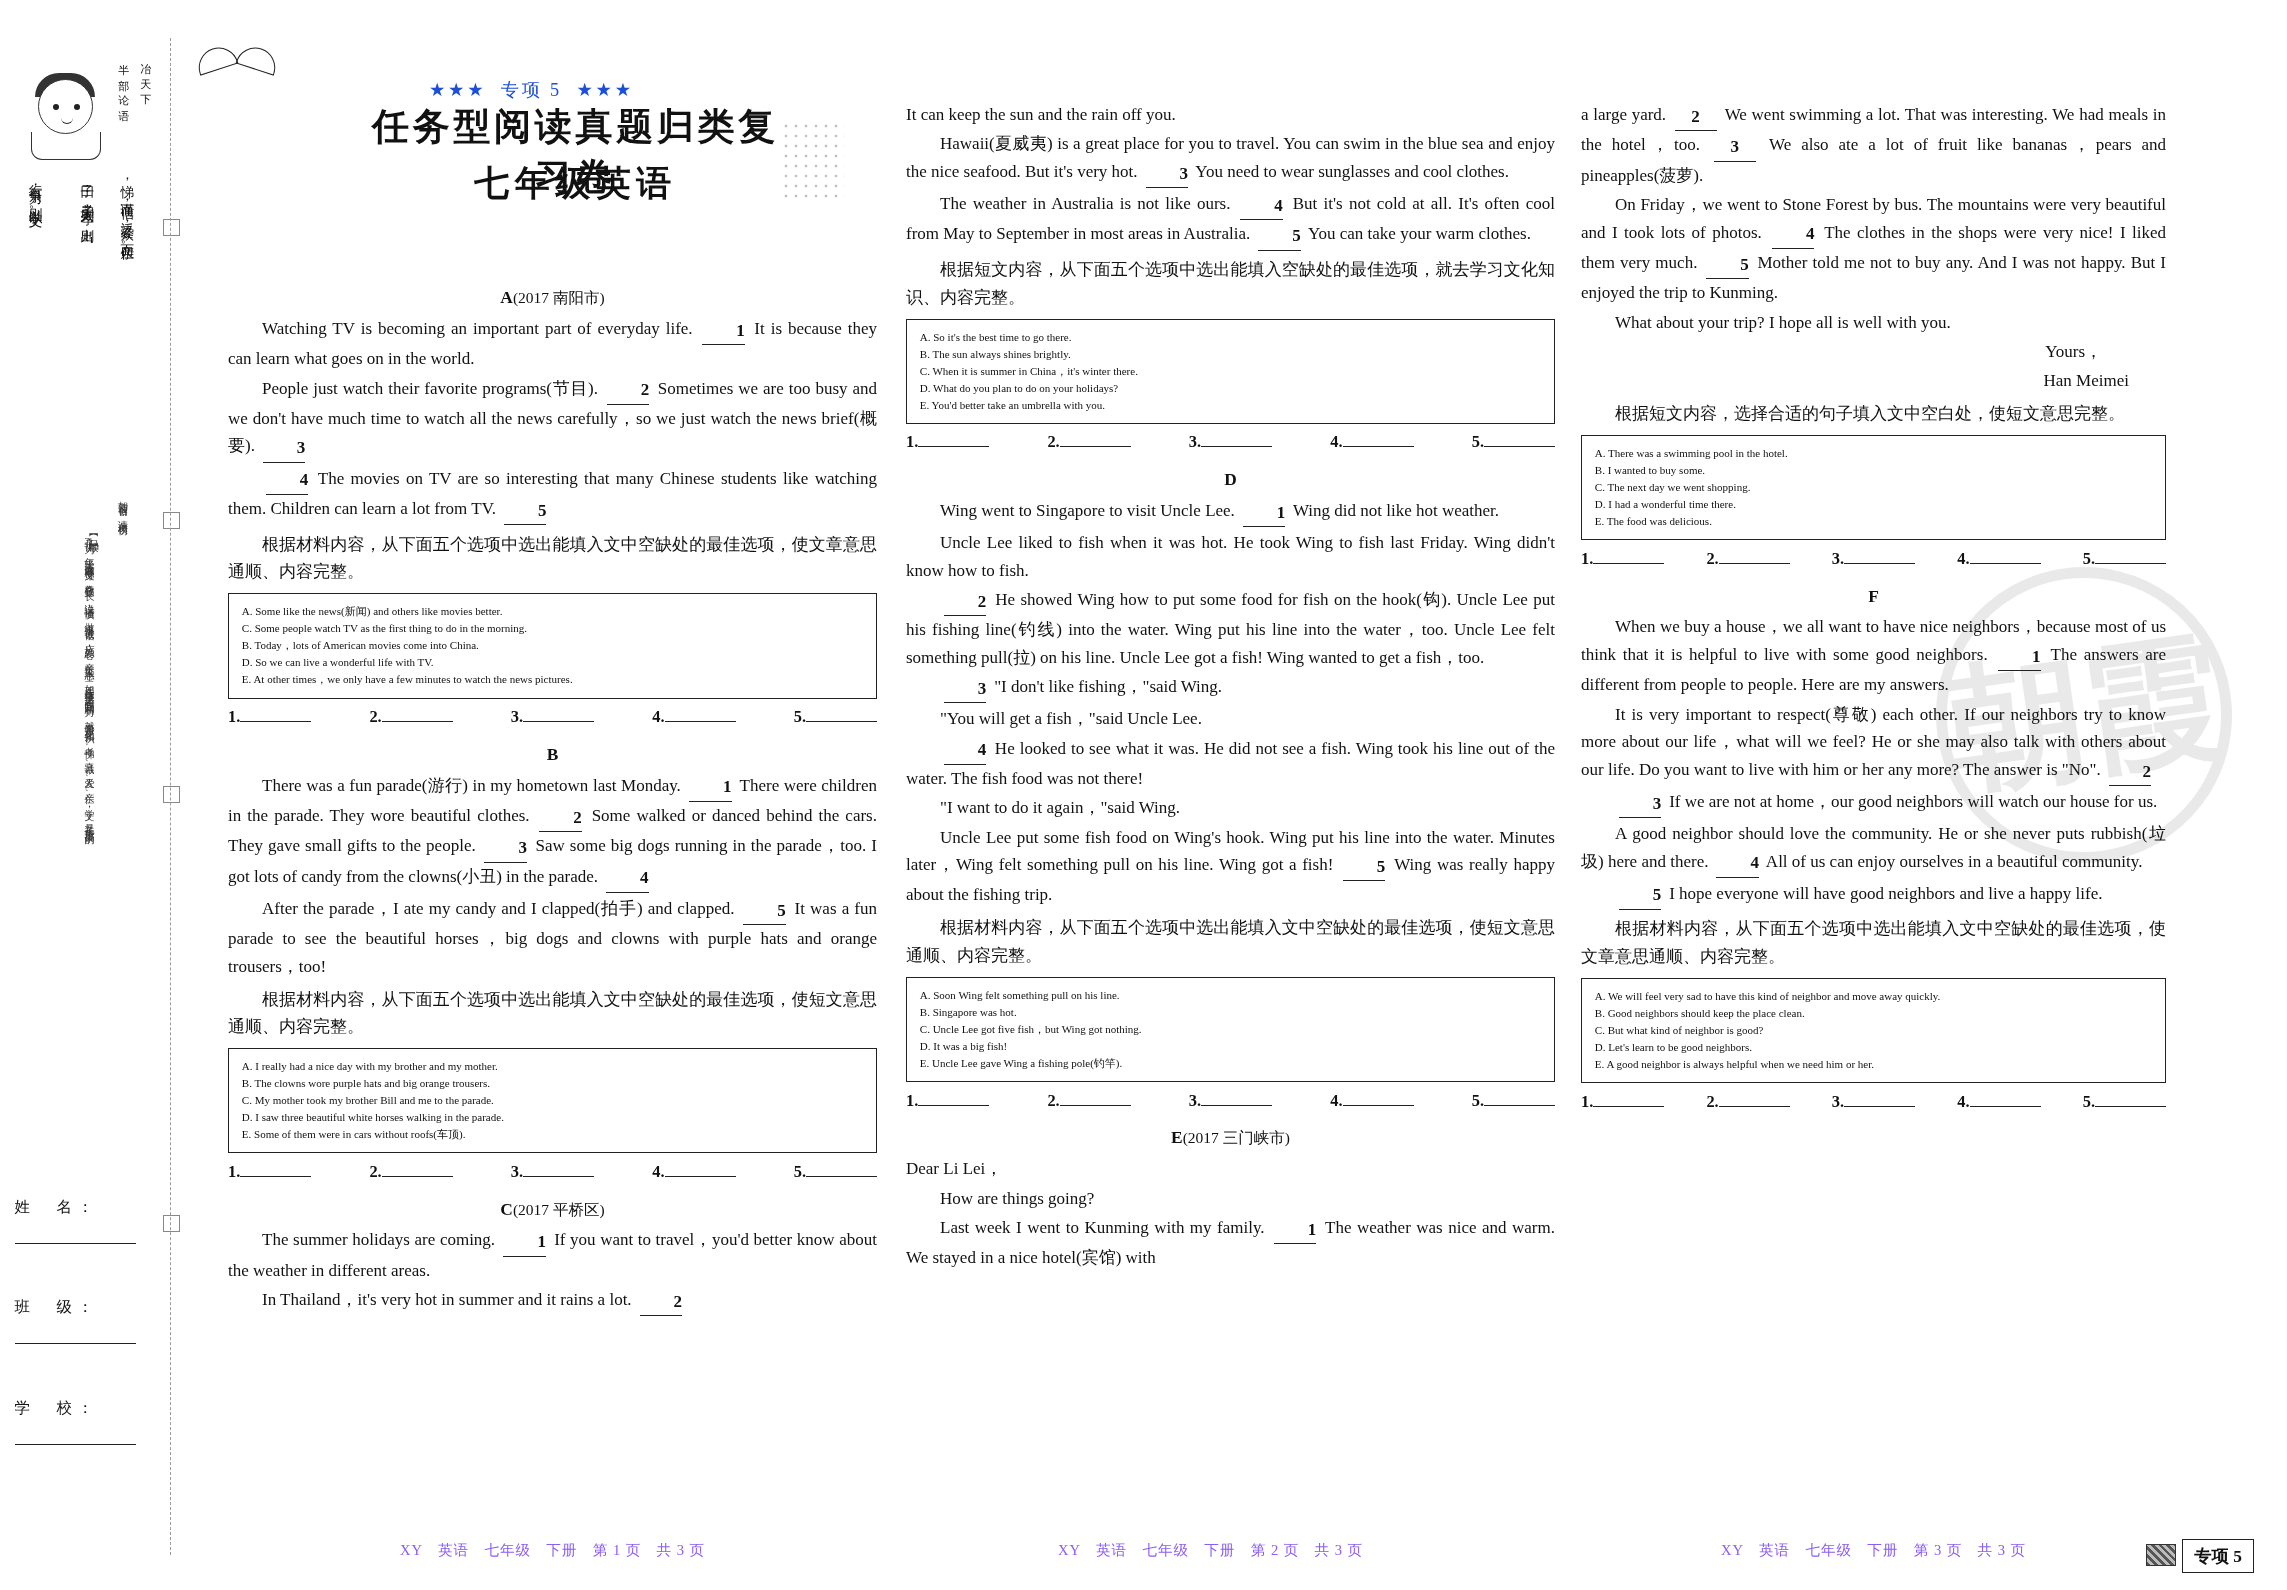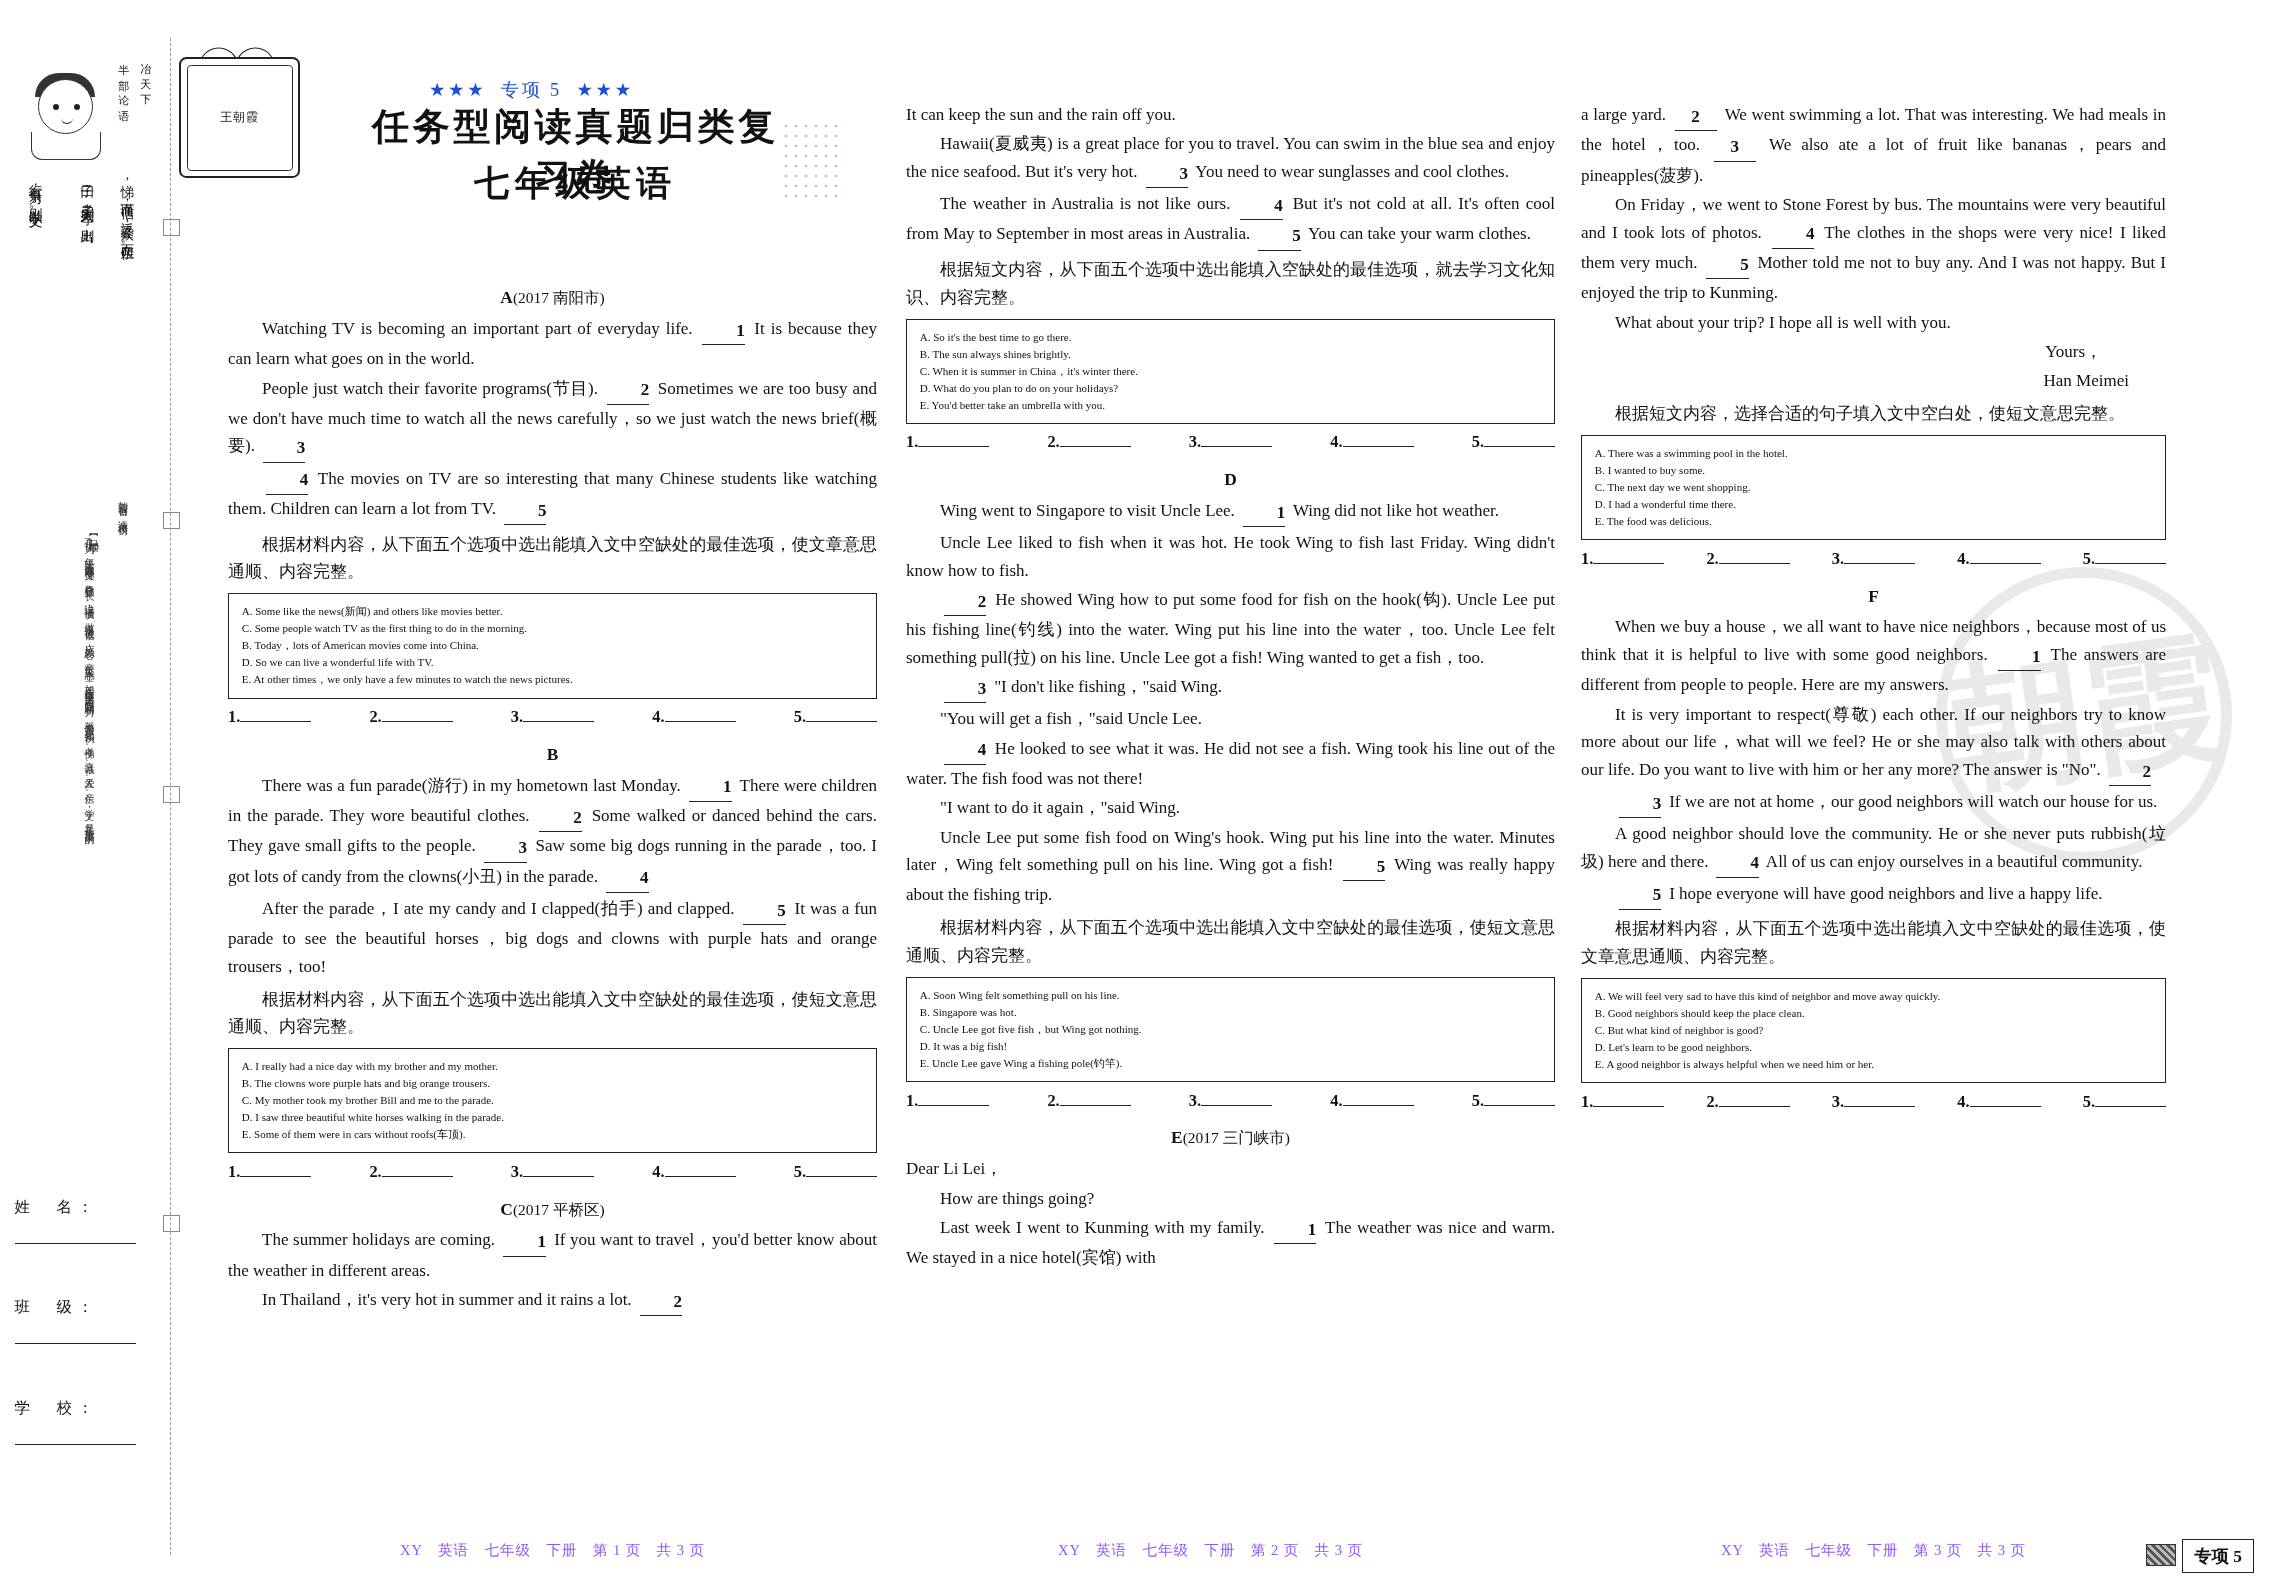--- a/index.html
+++ b/index.html
@@ -187,23 +187,20 @@
       <div class="line"></div>
     </div>
     <div class="fieldbox" style="top:1398px;">
       <div class="lbl">学　校：</div>
       <div class="line"></div>
     </div>
   </div>
   <div class="vline"></div>
 
   <div class="ribbon"></div>
-  <div class="seal">
-    <div class="inner">王朝霞</div>
-  </div>
   <div class="stars">
     <span>★★★</span>
     <span style="margin:0 7.3px;">专项 5</span>
     <span>★★★</span>
   </div>
   <div class="maintitle">任务型阅读真题归类复习卷</div>
   <div class="subtitle">七年级英语</div>
   <div class="dotgrid"></div>
 
   <div class="watermark">朝霞</div>

